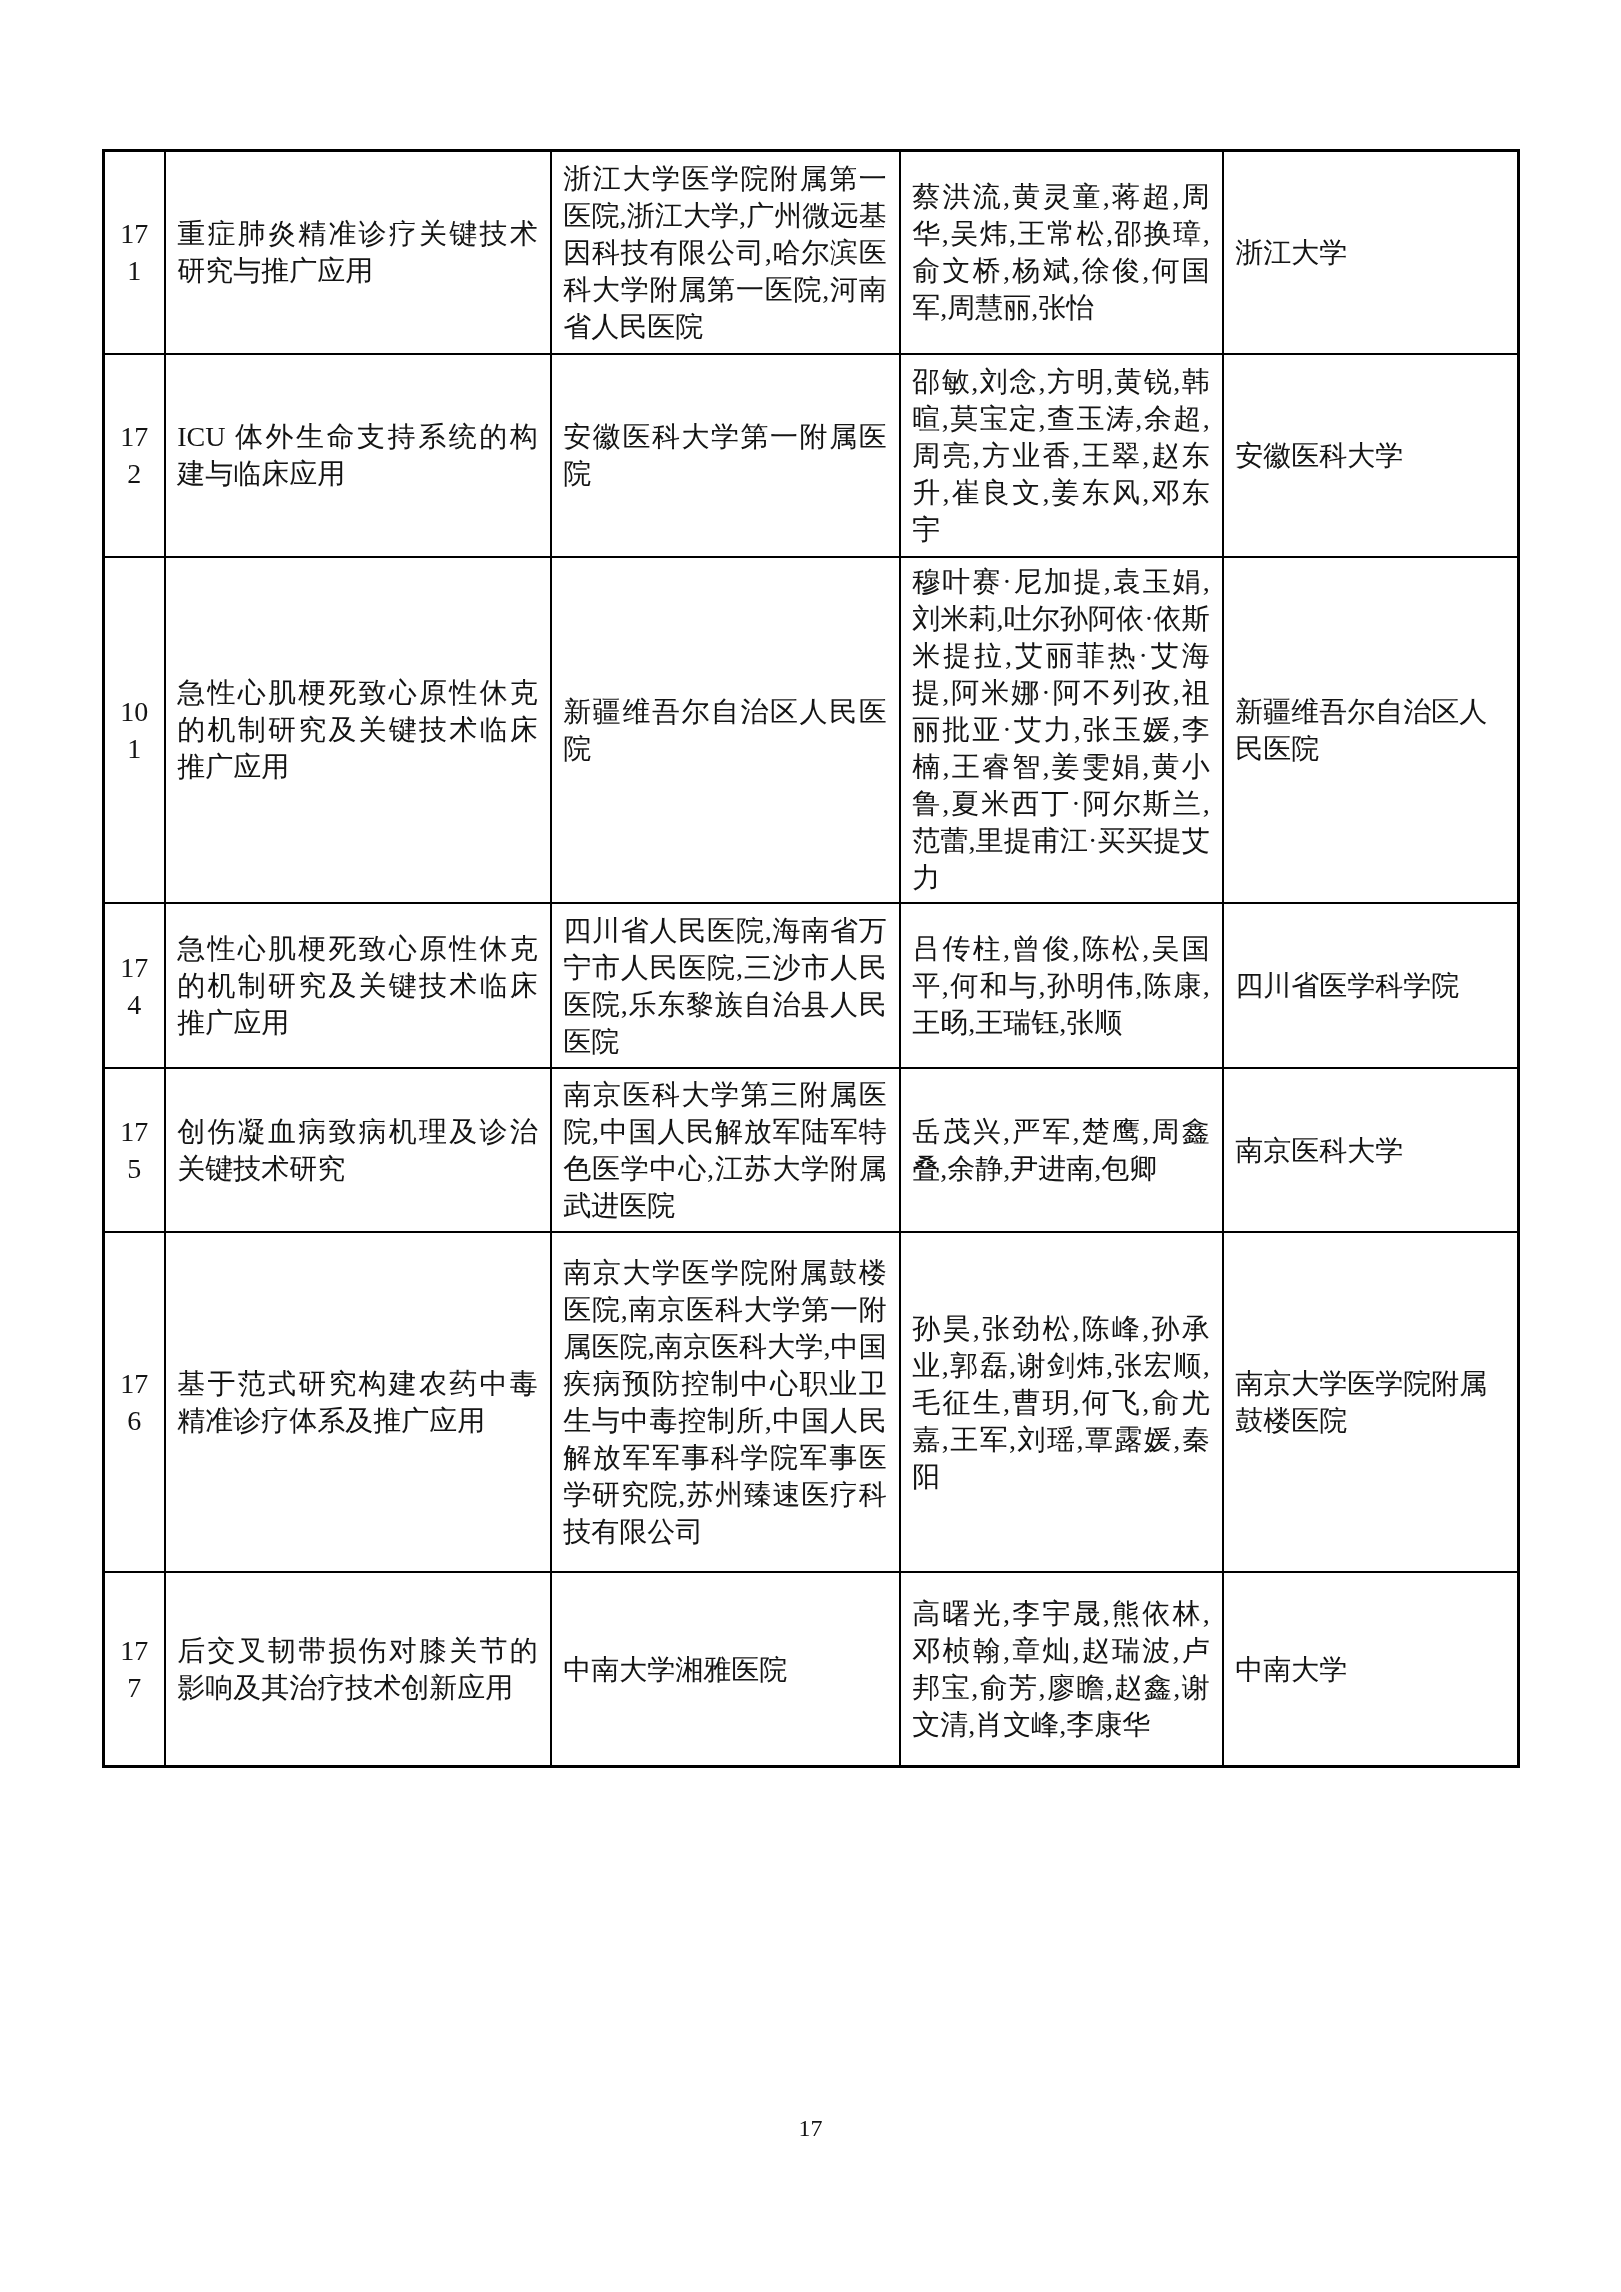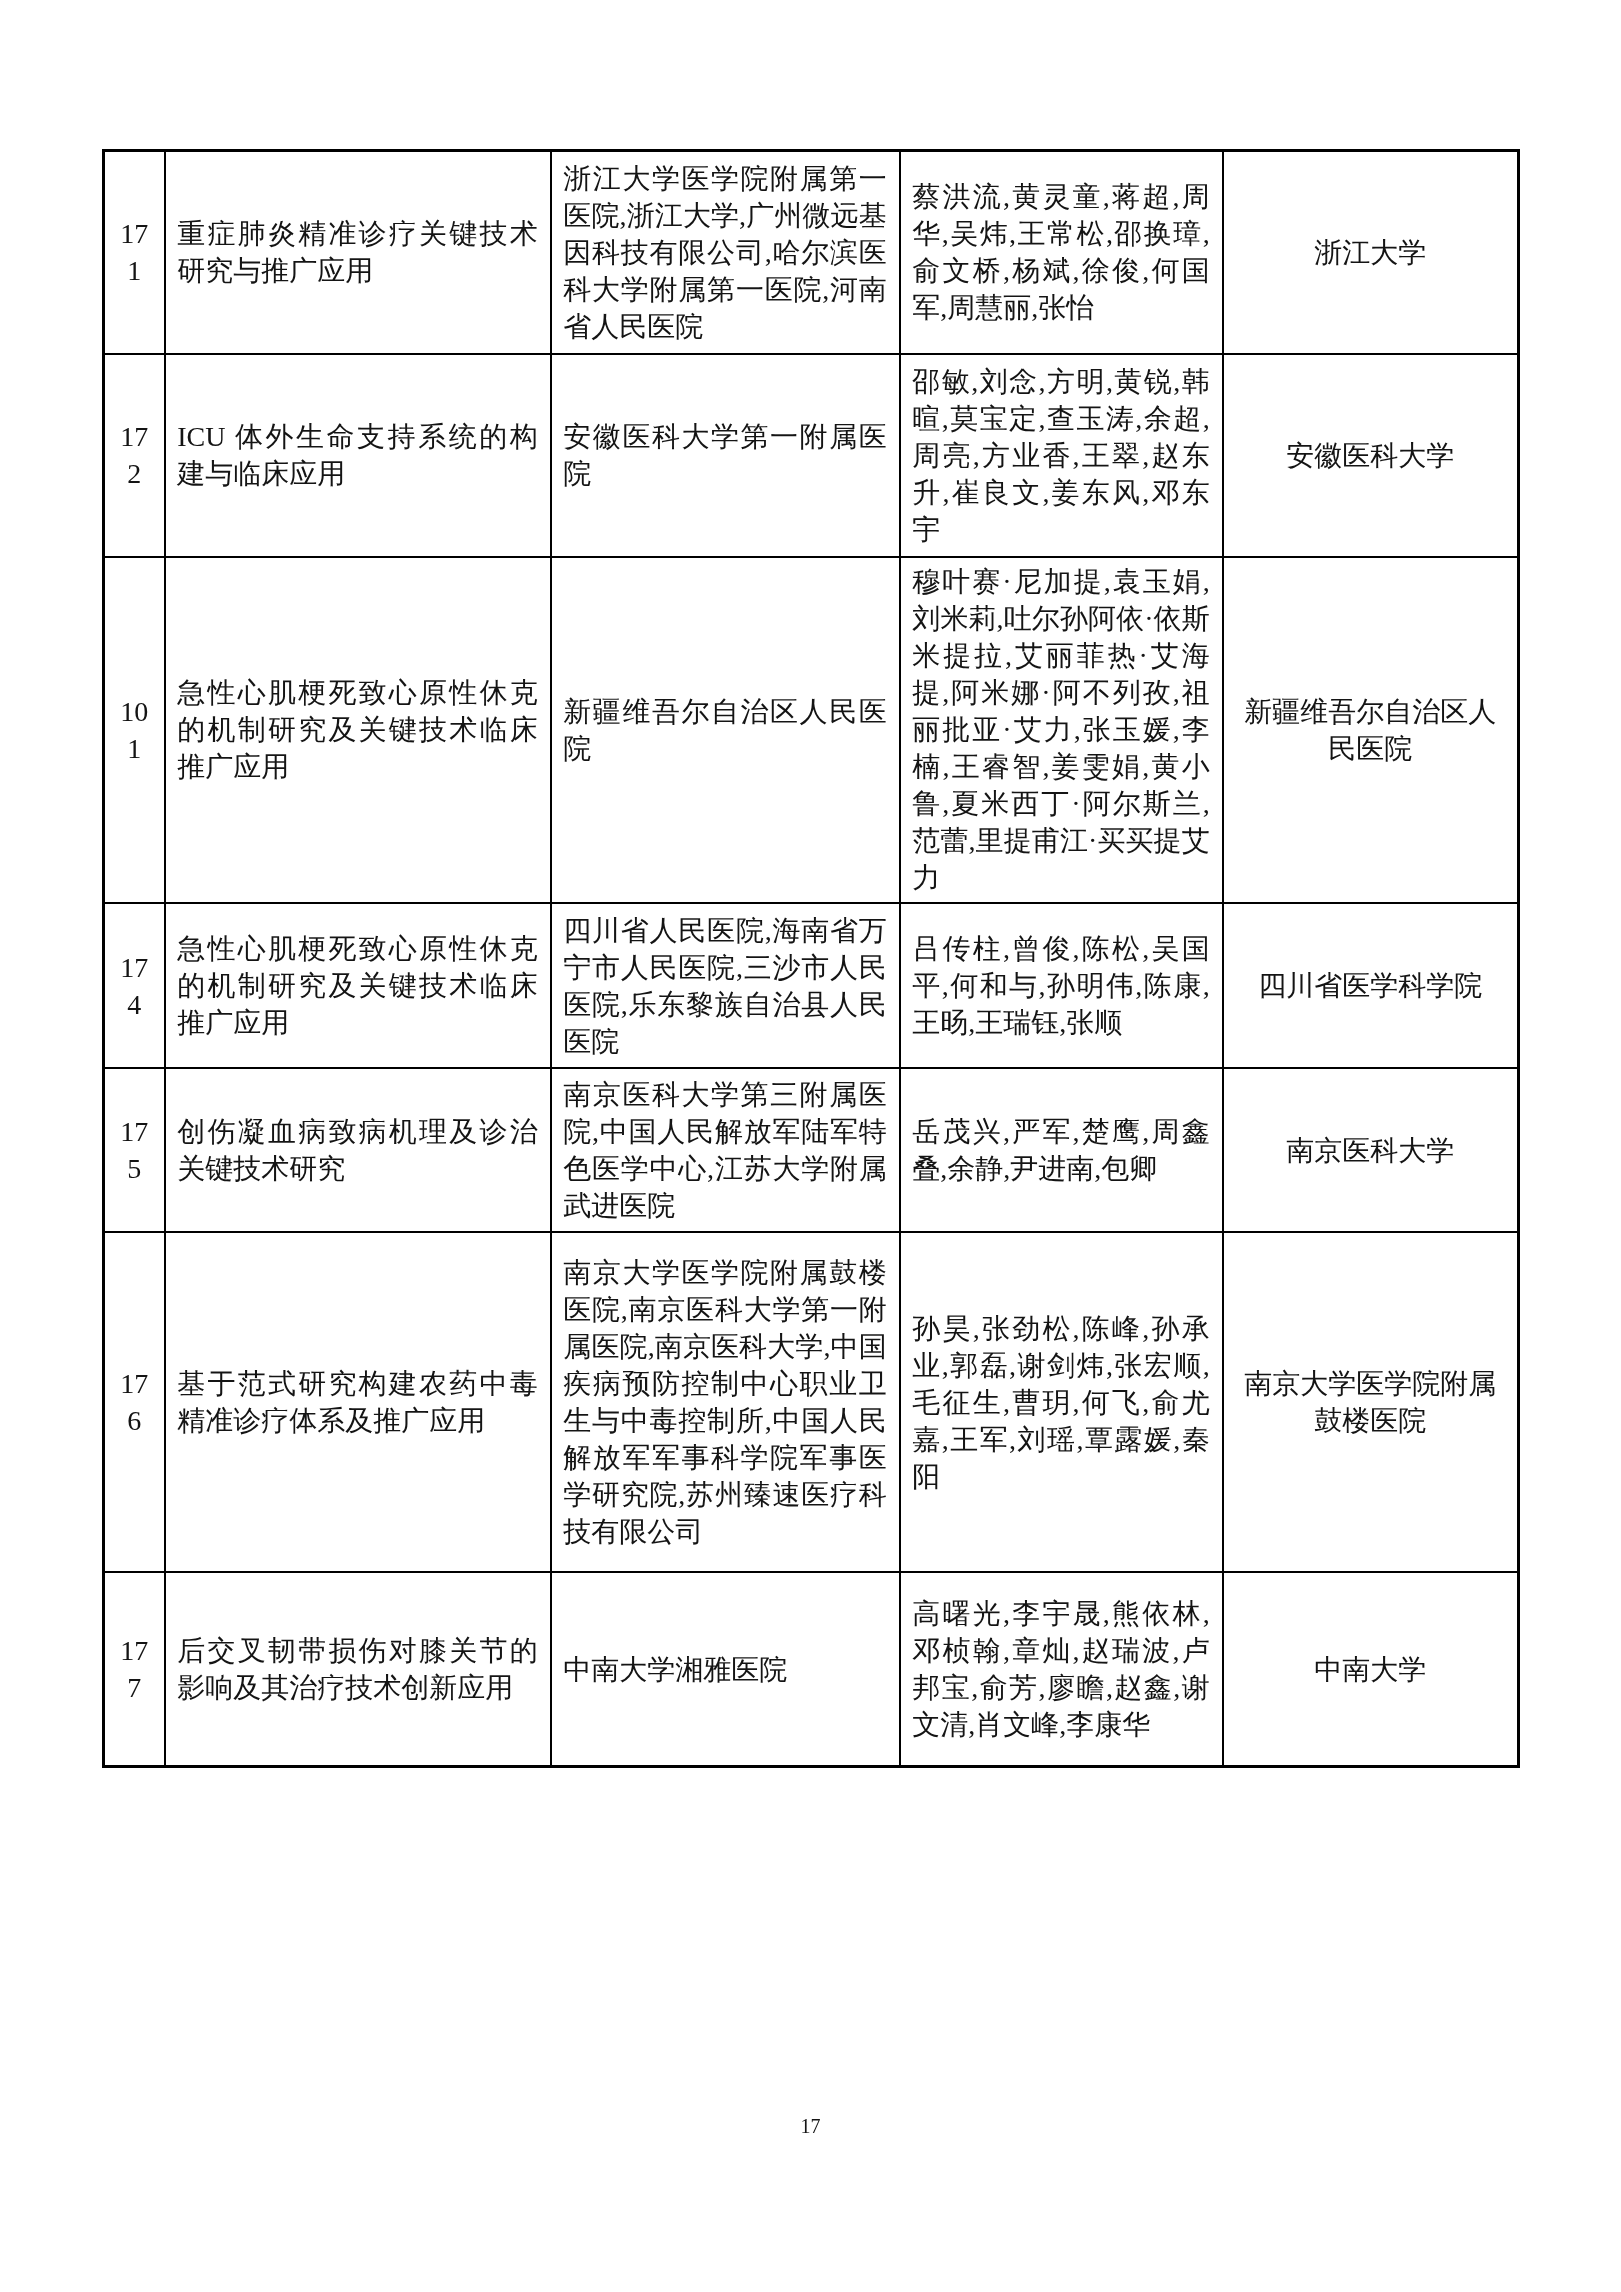--- a/index.html
+++ b/index.html
@@ -44,29 +44,29 @@
     font-size: 29px;
     font-family: Liberation Serif, serif;
   }
   td.c-title,
   td.c-inst,
   td.c-members {
     text-align: justify;
     text-justify: inter-ideograph;
   }
   td.c-lead {
-    text-align: center;
+    text-align: left;
   }
   .page-number {
     position: absolute;
     left: 0;
     top: 2115px;
     width: 100%;
     text-align: center;
-    font-size: 20px;
+    font-size: 24px;
     color: #141414;
   }
 </style>
 </head>
 <body>
 
 <div class="sheet">
 
   <table class="award-table">
     <colgroup>

